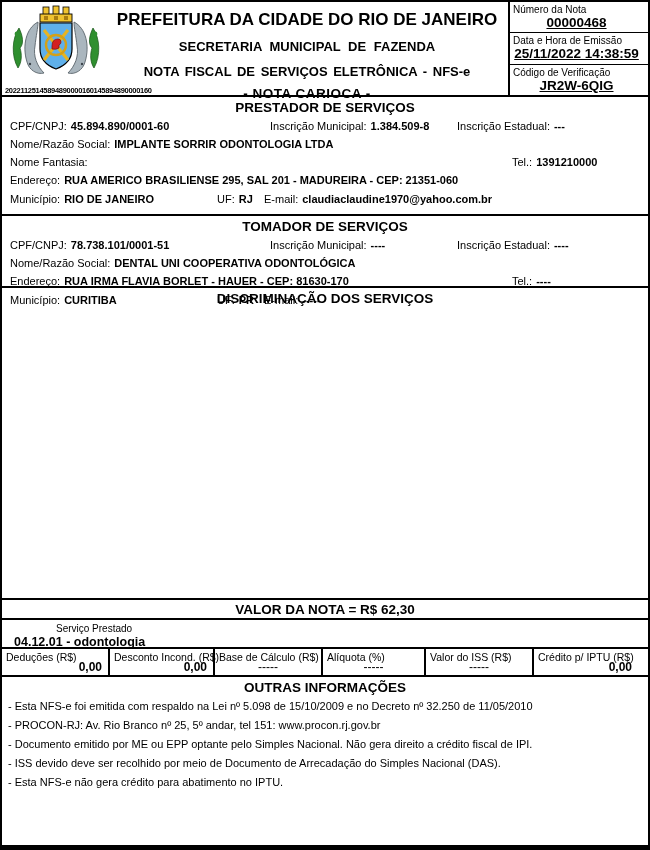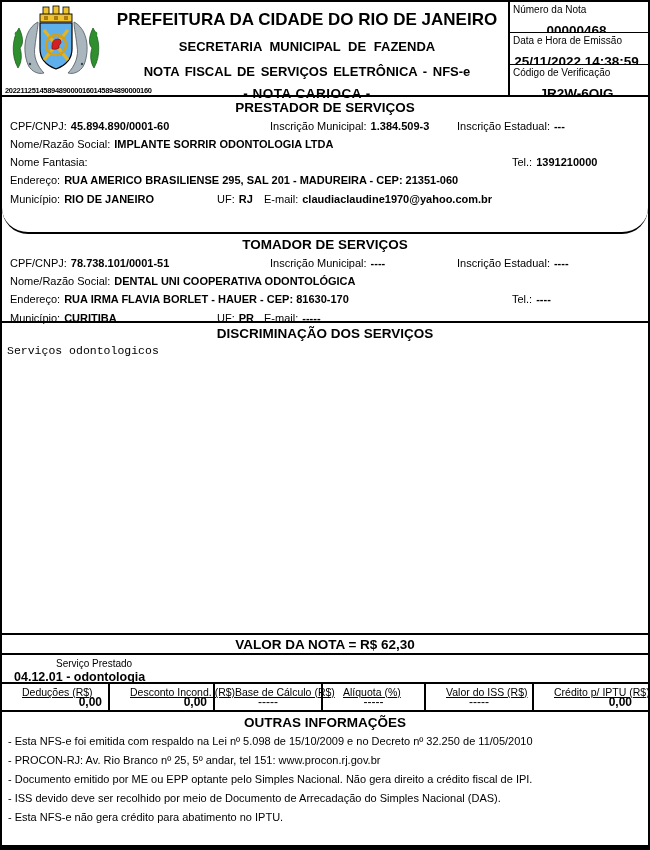--- a/index.html
+++ b/index.html
@@ -17,44 +17,44 @@
   .logo-code { position:absolute; left:3px; top:84px; font-size:7.5px; font-weight:bold; letter-spacing:-0.3px; white-space:nowrap; }
   .header-center { position:absolute; left:102px; width:406px; top:0; text-align:center; }
   .hc-title { font-size:17px; font-weight:bold; margin-top:8px; white-space:nowrap; }
   .hc-sub1 { font-size:13px; font-weight:bold; margin-top:9px; word-spacing:4px; }
   .hc-sub2 { font-size:13px; font-weight:bold; margin-top:10px; word-spacing:2px; }
   .hc-sub3 { font-size:13.5px; font-weight:bold; margin-top:7px; letter-spacing:0.5px; }
   .header-right { position:absolute; right:0; top:0; bottom:0; width:140px; border-left:2px solid #000; display:flex; flex-direction:column; }
   .hr-cell { flex:1; border-bottom:1px solid #000; padding:2px 8px 0 3px; overflow:hidden; }
   .hr-cell:last-child { border-bottom:none; }
   .hr-label { font-size:10px; white-space:nowrap; }
-  .hr-value { font-size:13.5px; font-weight:bold; text-align:center; margin-top:8px; white-space:nowrap; }
+  .hr-value { font-size:13.5px; font-weight:bold; text-align:center; margin-top:0px; white-space:nowrap;text-decoration:underline; }
   
   .sec { position:relative; border-bottom:2px solid #000; flex:none; }
   .section-title { text-align:center; font-weight:bold; font-size:13.5px; padding-top:3px; }
   .rows { margin-top:3px; }
   .row { position:relative; height:18px; }
   .row.tall { height:19px; }
   .pair { position:absolute; top:2px; white-space:nowrap; font-size:11px; }
   .val { font-weight:bold; margin-left:4px; }
   
-  .prestador { height:137px;border-radius:26px; }
-  .tomador { height:89px; }
+  .prestador { height:119px; }
+  .tomador { height:72px; }
   .disc { height:312px; }
   .disc-text { font-family:"Liberation Mono", monospace; font-size:11.5px; padding:3px 0 0 5px; }
   .valor { height:20px; }
   .valor-text { text-align:center; font-weight:bold; font-size:13.5px; line-height:19px; }
   .sp { height:29px; }
   .sp-label { font-size:10px; padding:3px 0 0 6px;margin-left:48px; }
   .sp-code { font-size:12.5px; font-weight:bold; padding-left:12px; margin-top:1px; }
   
   .totais { height:28px; display:flex; flex-direction:row; }
   .tcell { position:relative; border-right:2px solid #000; flex:none; }
   .tcell:last-child { border-right:none; }
-  .tlabel { font-size:10.5px; padding:2px 0 0 20px; white-space:nowrap;text-decoration:underline; }
+  .tlabel { font-size:10.5px; padding:2px 0 0 4px; white-space:nowrap; }
   .tval-right { position:absolute; bottom:1px; right:6px; font-weight:bold; font-size:12px; }
   .tval-center { position:absolute; bottom:1px; left:0; right:0; text-align:center; font-size:12px; }
   
   .outras { flex:1; border-bottom:none; }
   .oi-lines { margin-top:2px; }
   .oi-line { font-size:11px; line-height:19px; padding-left:6px; white-space:nowrap; }
 </style>
 </head>
 <body>
 
@@ -124,21 +124,21 @@
         <div class="hr-value">JR2W-6QIG</div>
       </div>
     </div>
   </div>
 
   <div class="sec prestador">
     <div class="section-title">PRESTADOR DE SERVIÇOS</div>
     <div class="rows">
       <div class="row">
         <span class="pair" style="left:8px"><span>CPF/CNPJ:</span><span class="val">45.894.890/0001-60</span></span>
-        <span class="pair" style="left:268px"><span>Inscrição Municipal:</span><span class="val">1.384.509-3</span></span>
+        <span class="pair" style="left:268px"><span>Inscrição Municipal:</span><span class="val">1.384.509-8</span></span>
         <span class="pair" style="left:455px"><span>Inscrição Estadual:</span><span class="val">---</span></span>
       </div>
       <div class="row">
         <span class="pair" style="left:8px"><span>Nome/Razão Social:</span><span class="val">IMPLANTE SORRIR ODONTOLOGIA LTDA</span></span>
       </div>
       <div class="row">
         <span class="pair" style="left:8px"><span>Nome Fantasia:</span><span class="val"></span></span>
         <span class="pair" style="left:510px"><span>Tel.:</span><span class="val">1391210000</span></span>
       </div>
       <div class="row tall">
@@ -170,21 +170,20 @@
       <div class="row">
         <span class="pair" style="left:8px"><span>Município:</span><span class="val">CURITIBA</span></span>
         <span class="pair" style="left:215px"><span>UF:</span><span class="val">PR</span></span>
         <span class="pair" style="left:262px"><span>E-mail:</span><span class="val">-----</span></span>
       </div>
     </div>
   </div>
 
   <div class="sec disc">
     <div class="section-title">DISCRIMINAÇÃO DOS SERVIÇOS</div>
-    <div class="disc-text">Serviços odontologicos</div>
   </div>
 
   <div class="sec valor">
     <div class="valor-text">VALOR DA NOTA = R$ 62,30</div>
   </div>
 
   <div class="sec sp">
     <div class="sp-label">Serviço Prestado</div>
     <div class="sp-code">04.12.01 - odontologia</div>
   </div>

